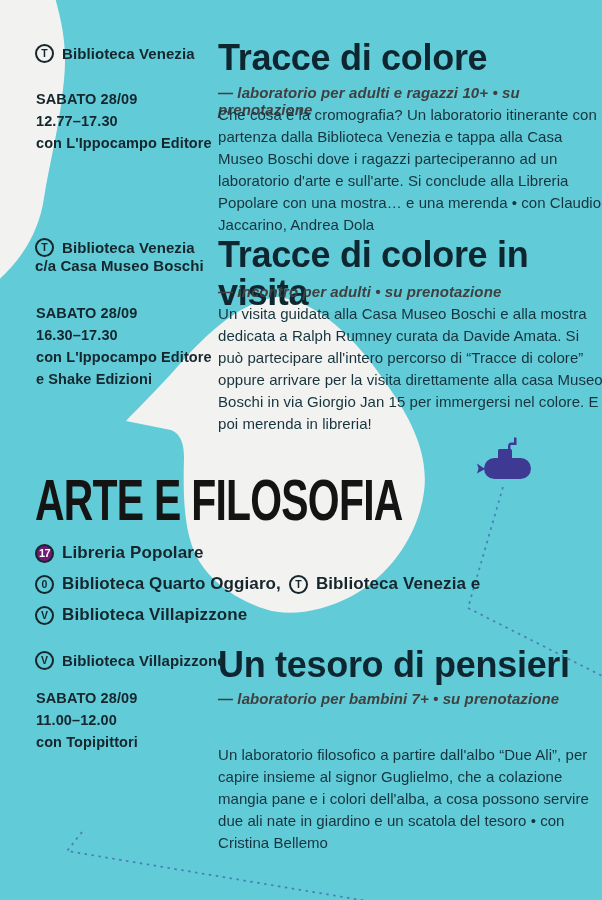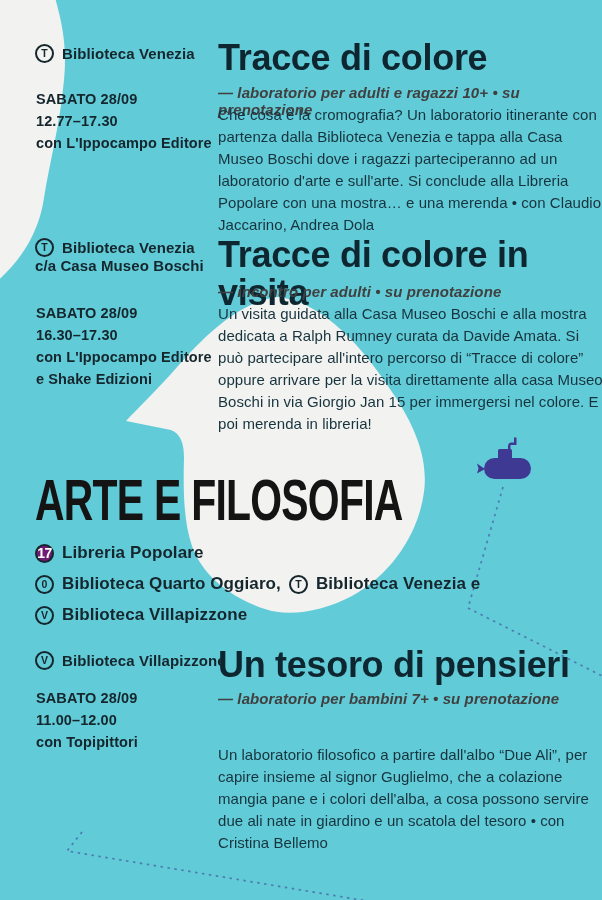--- a/index.html
+++ b/index.html
@@ -23,21 +23,21 @@
   .meta{font-size:14.5px;font-weight:bold;color:#15262d;line-height:22px;letter-spacing:.1px;}
 
   
   .badge{
     display:inline-flex;align-items:center;justify-content:center;
     width:19px;height:19px;border-radius:50%;
     border:2.2px solid #15262d;background:transparent;
     font-size:10.5px;font-weight:bold;color:#15262d;
     box-sizing:border-box;flex:none;line-height:1;
   }
-  .badge.filled{background:#701a75;color:#ffffff;font-size:14px;letter-spacing:-.5px;}
+  .badge.filled{background:#701a75;color:#ffffff;font-size:11px;letter-spacing:-.5px;}
 
   
   .evt-title{font-size:36px;font-weight:bold;color:#0e2630;letter-spacing:-.3px;line-height:1.05;}
   .evt-sub{font-size:15px;font-weight:bold;font-style:italic;color:#404040;letter-spacing:.1px;}
   .evt-body{font-size:15px;color:#17343e;line-height:22px;width:385px;letter-spacing:.05px;}
 
   
   .cat-title{
     font-size:56px;font-weight:bold;color:#141414;line-height:1;
     transform:scale(.73,1.02);transform-origin:left top;

